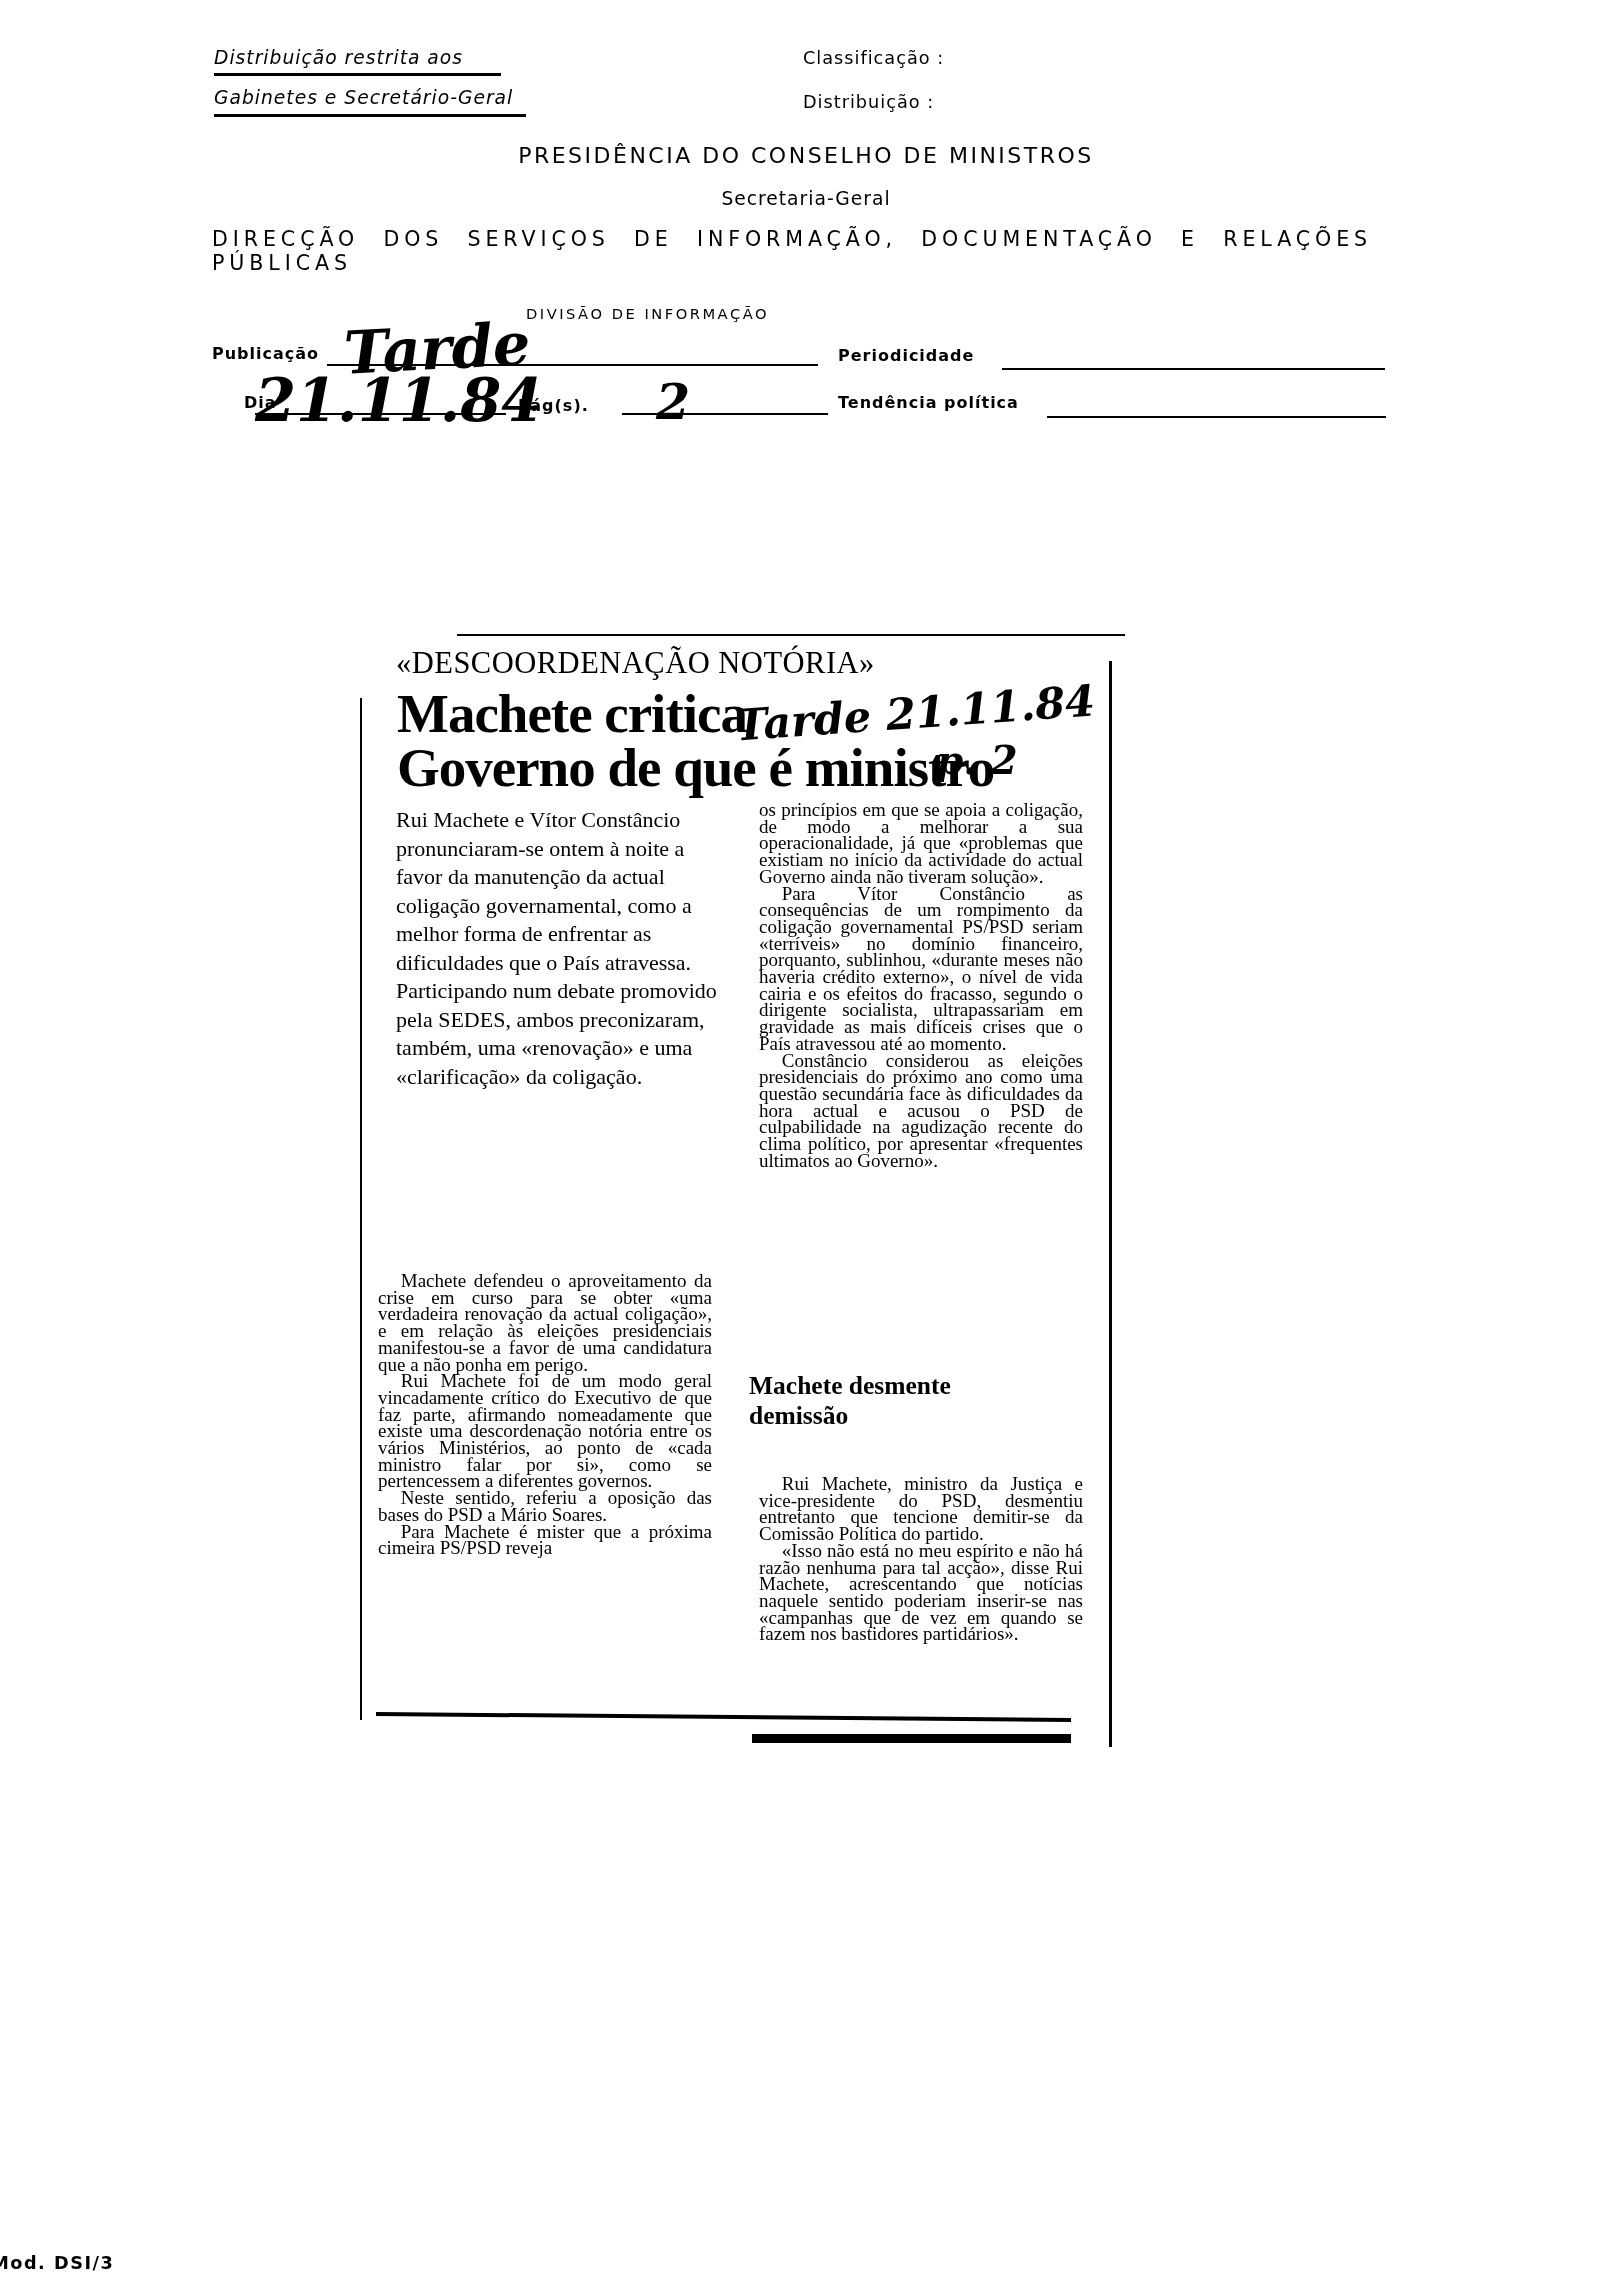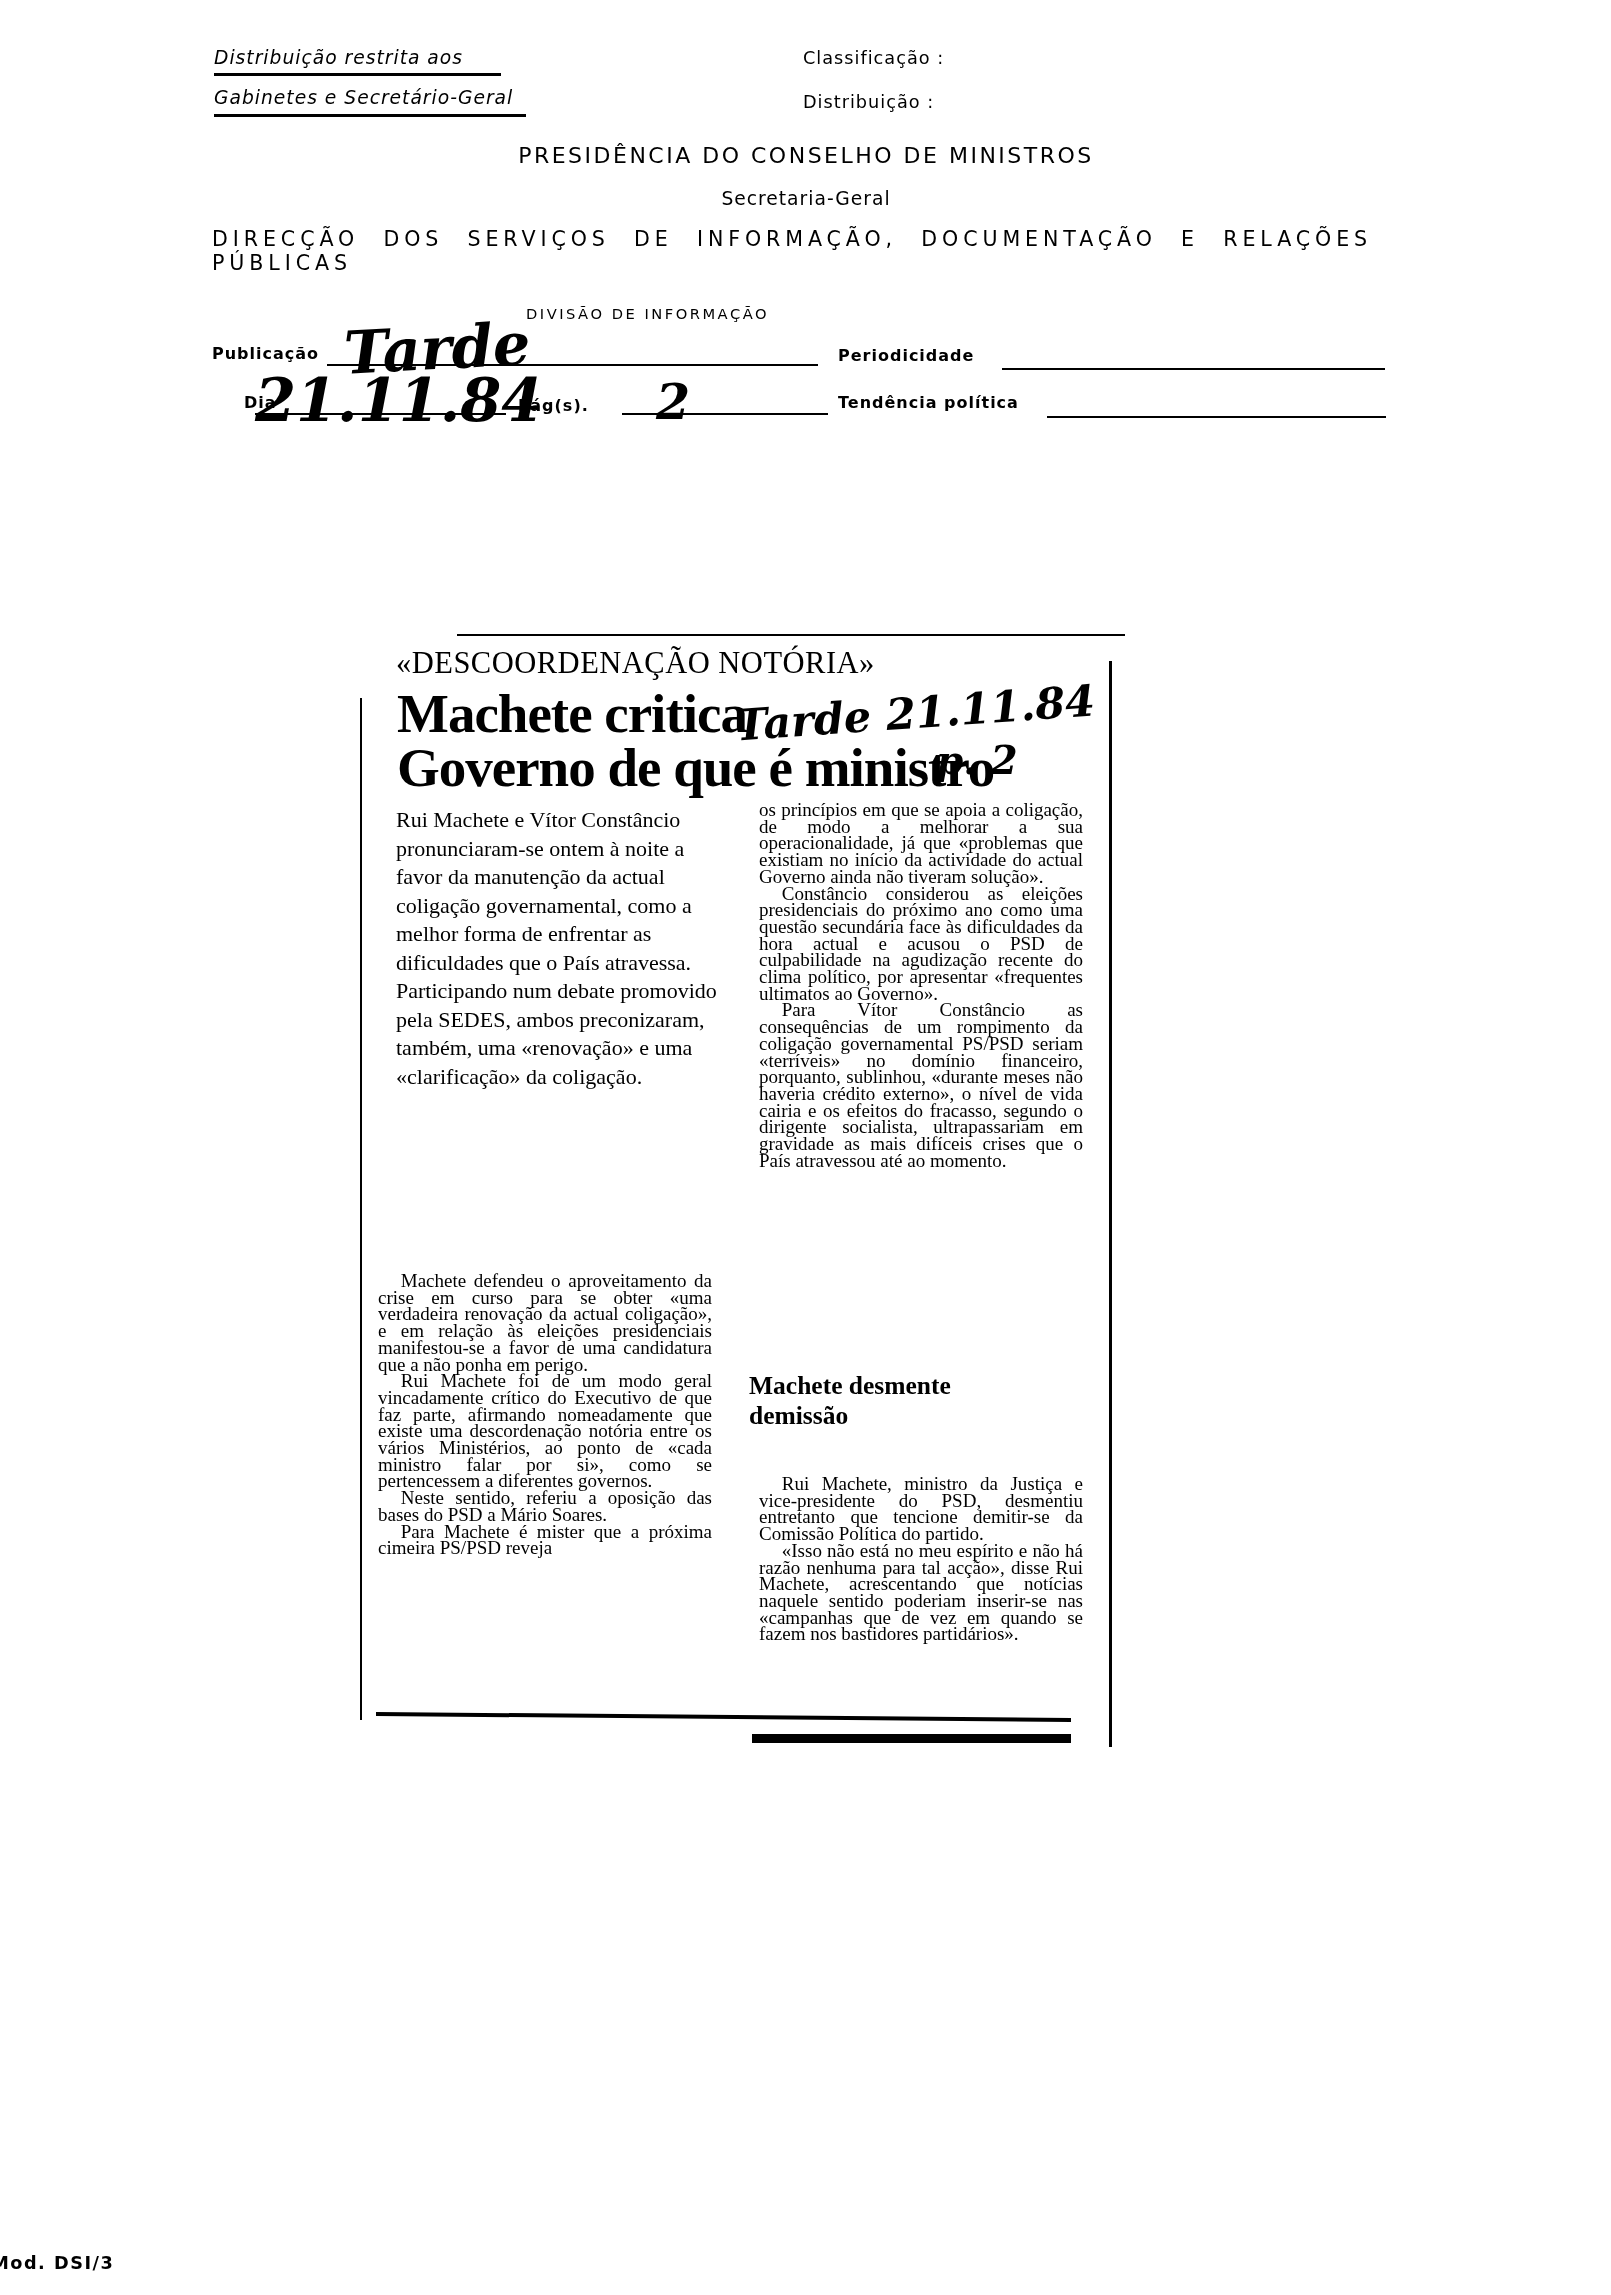--- a/index.html
+++ b/index.html
@@ -84,22 +84,22 @@
 
   <div class="abs serif body-col" style="left:378px; top:1273px; width:334px;">
     <p>Machete defendeu o aproveitamento da crise em curso para se obter «uma verdadeira renovação da actual coligação», e em relação às eleições presidenciais manifestou-se a favor de uma candidatura que a não ponha em perigo.</p>
     <p>Rui Machete foi de um modo geral vincadamente crítico do Executivo de que faz parte, afirmando nomeadamente que existe uma descordenação notória entre os vários Ministérios, ao ponto de «cada ministro falar por si», como se pertencessem a diferentes governos.</p>
     <p>Neste sentido, referiu a oposição das bases do PSD a Mário Soares.</p>
     <p>Para Machete é mister que a próxima cimeira PS/PSD reveja</p>
   </div>
 
   <div class="abs serif body-col" style="left:759px; top:802px; width:324px;">
     <p class="noindent">os princípios em que se apoia a coligação, de modo a melhorar a sua operacionalidade, já que «problemas que existiam no início da actividade do actual Governo ainda não tiveram solução».</p>
+    <p>Para Vítor Constâncio as consequências de um rompimento da coligação governamental PS/PSD seriam «terríveis» no domínio financeiro, porquanto, sublinhou, «durante meses não haveria crédito externo», o nível de vida cairia e os efeitos do fracasso, segundo o dirigente socialista, ultrapassariam em gravidade as mais difíceis crises que o País atravessou até ao momento.</p>
     <p>Constâncio considerou as eleições presidenciais do próximo ano como uma questão secundária face às dificuldades da hora actual e acusou o PSD de culpabilidade na agudização recente do clima político, por apresentar «frequentes ultimatos ao Governo».</p>
-    <p>Para Vítor Constâncio as consequências de um rompimento da coligação governamental PS/PSD seriam «terríveis» no domínio financeiro, porquanto, sublinhou, «durante meses não haveria crédito externo», o nível de vida cairia e os efeitos do fracasso, segundo o dirigente socialista, ultrapassariam em gravidade as mais difíceis crises que o País atravessou até ao momento.</p>
   </div>
 
   <div class="abs serif subhead" style="left:749px; top:1371px; width:246px;">Machete desmente demissão</div>
 
   <div class="abs serif body-col" style="left:759px; top:1476px; width:324px;">
     <p>Rui Machete, ministro da Justiça e vice-presidente do PSD, desmentiu entretanto que tencione demitir-se da Comissão Política do partido.</p>
     <p>«Isso não está no meu espírito e não há razão nenhuma para tal acção», disse Rui Machete, acrescentando que notícias naquele sentido poderiam inserir-se nas «campanhas que de vez em quando se fazem nos bastidores partidários».</p>
   </div>
 
   <div class="abs clip-rule-bottom" style="left:376px; top:1715px; width:695px; height:3.9px; transform:rotate(0.5deg);"></div>

